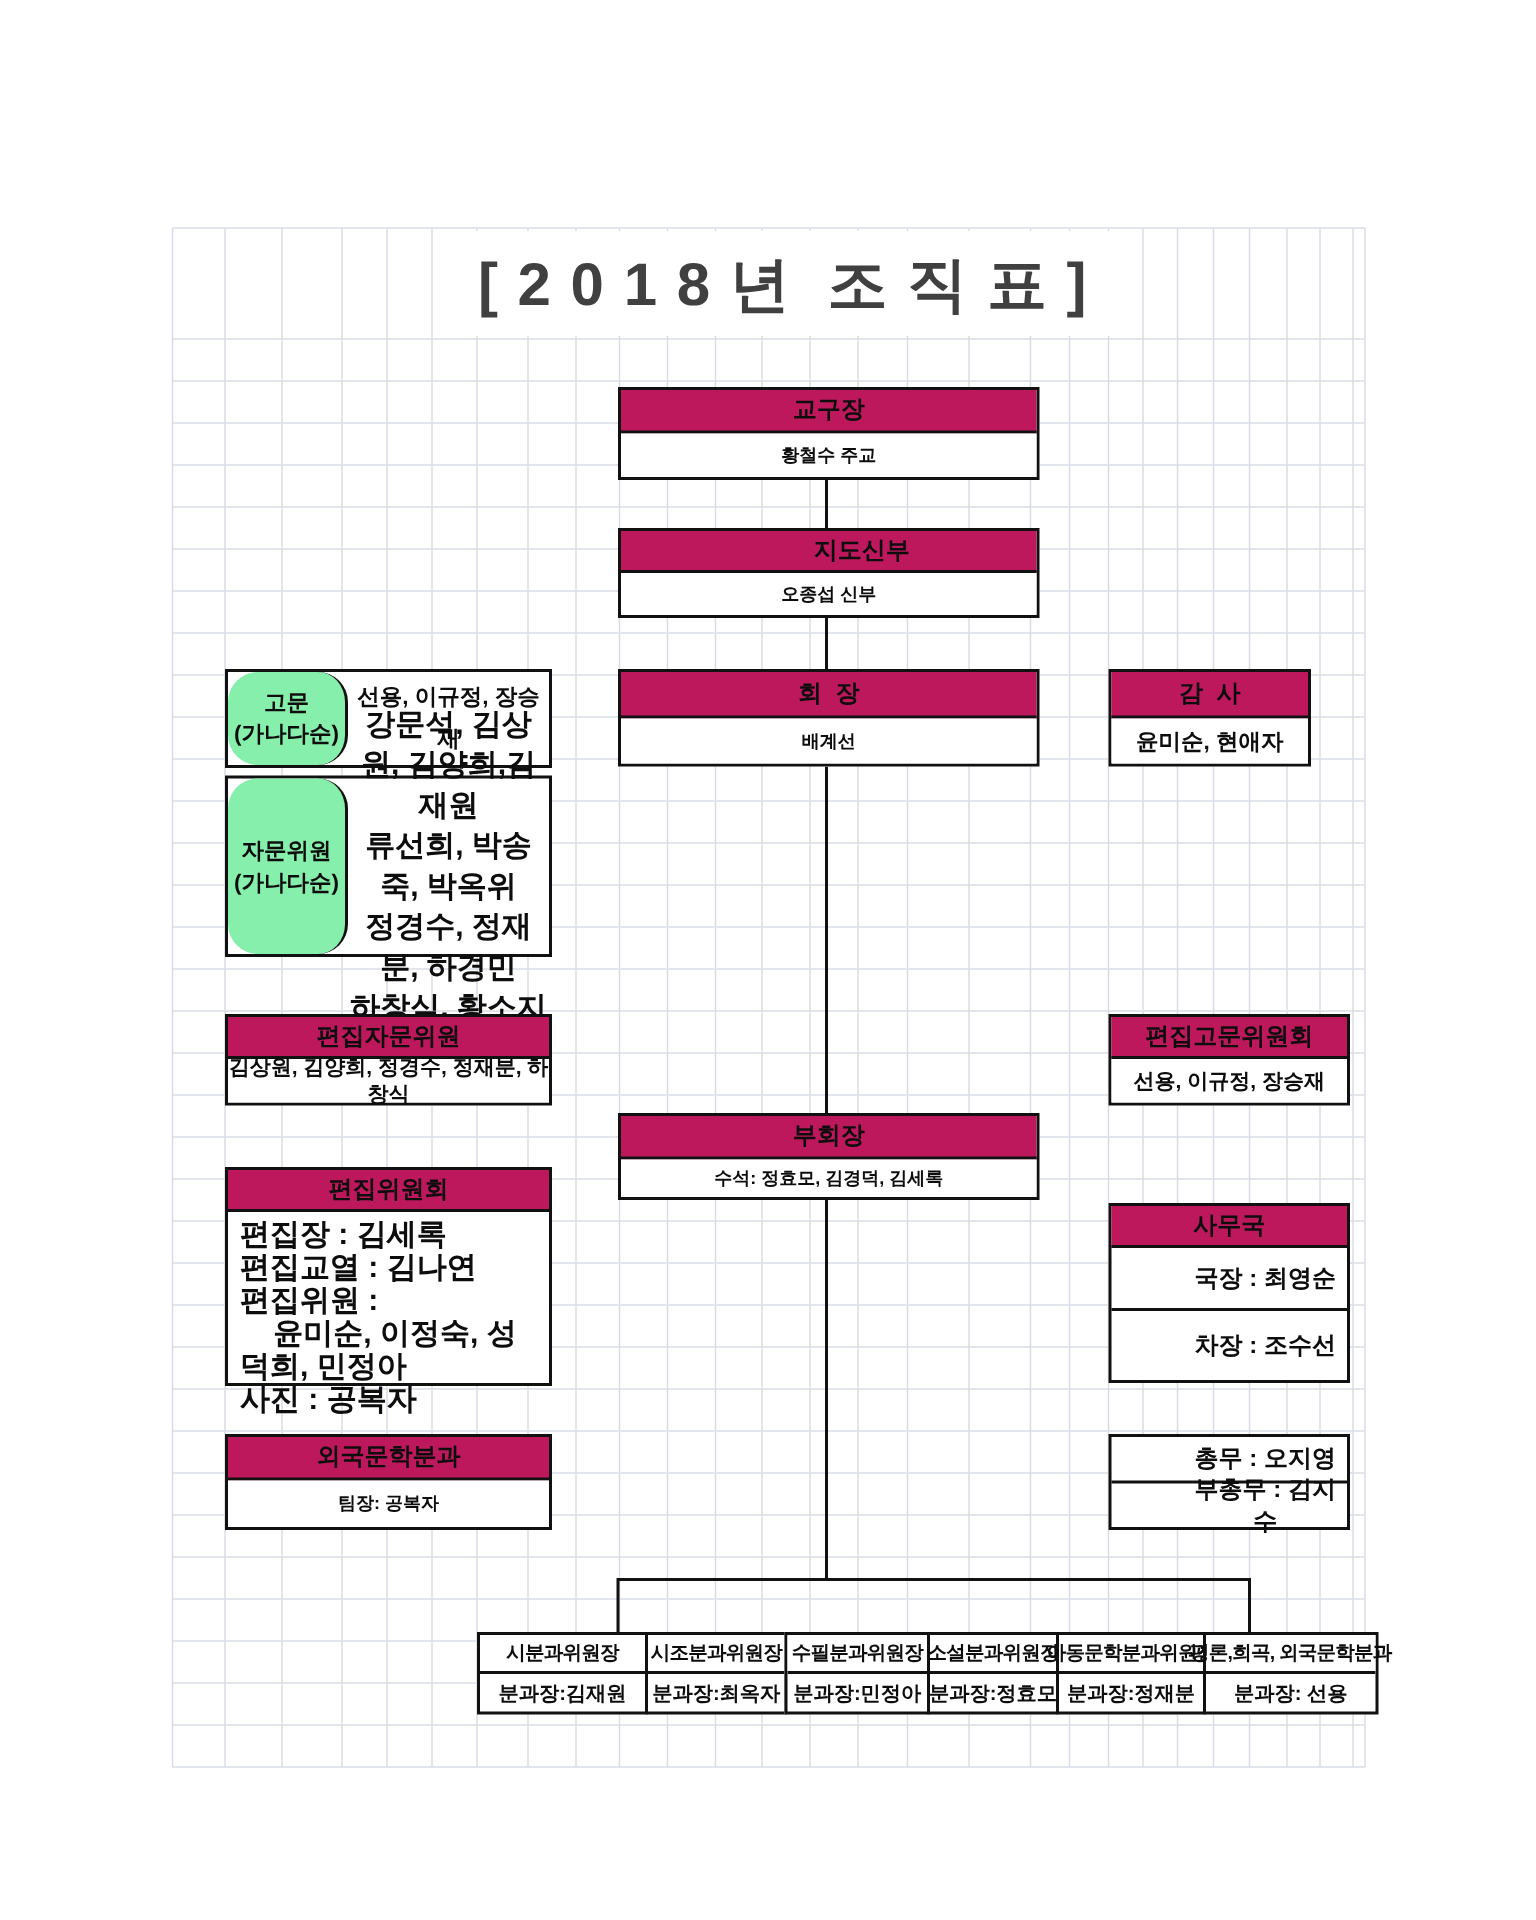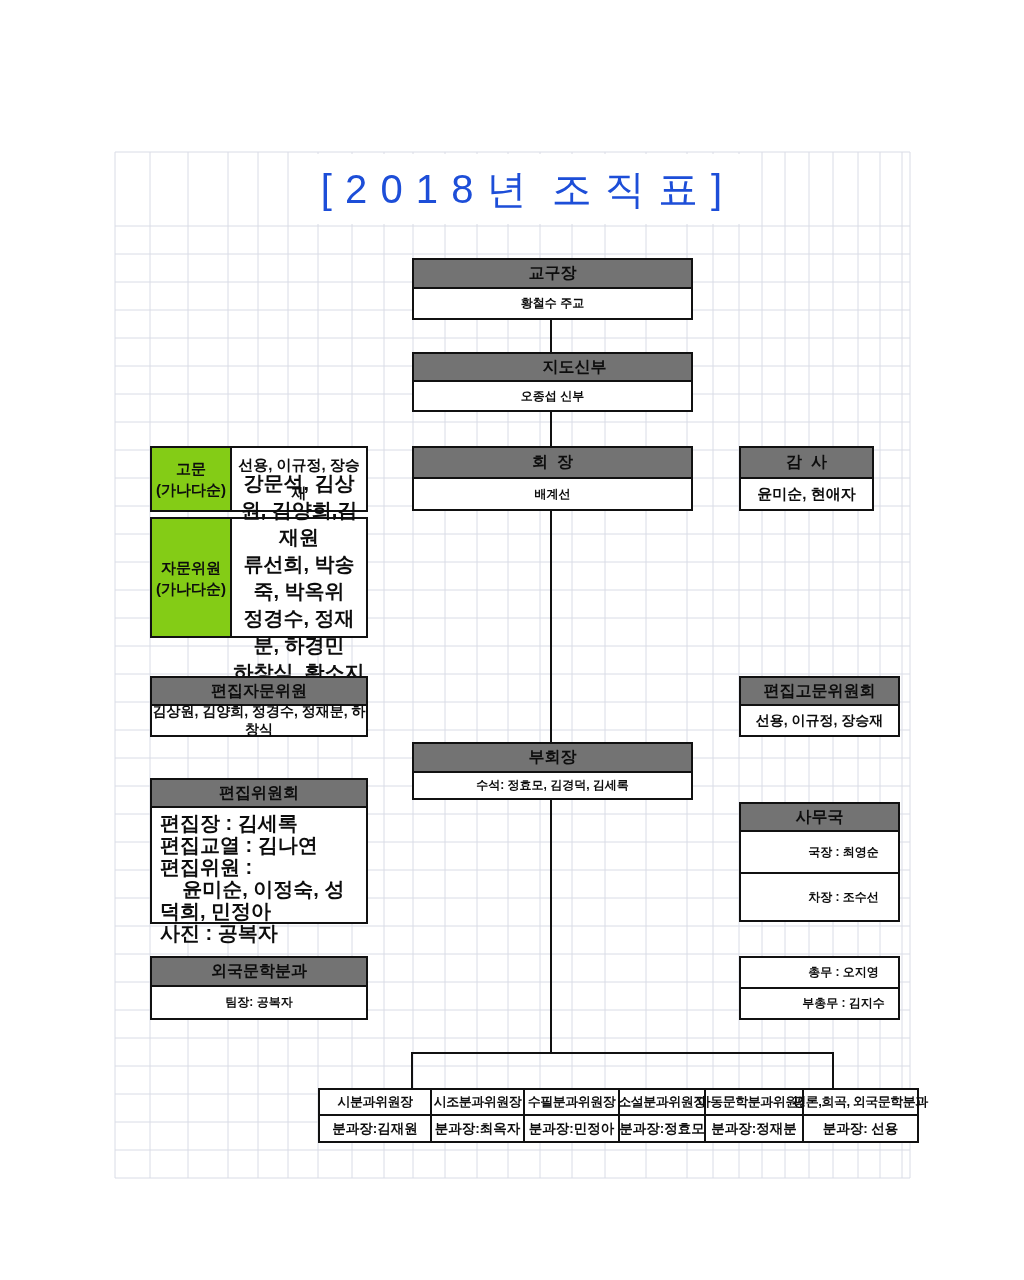--- a/index.html
+++ b/index.html
@@ -10,54 +10,54 @@
     font-family:"Liberation Sans","DejaVu Sans",sans-serif;
     overflow:hidden;
   }
   svg.layer{position:absolute;left:0;top:0;pointer-events:none;}
   
   .title-cell{
     position:absolute;left:292px;top:154px;width:460px;height:70px;
     background:#ffffff;display:flex;align-items:center;justify-content:center;
   }
   .title-text{
-    font-size:40px;font-weight:normal;color:#1d4ed8;
+    font-size:40px;font-weight:bold;color:#404040;
     letter-spacing:1px;white-space:pre;
   }
   
   .orgbox{
     position:absolute;box-sizing:border-box;
     border:2px solid #111111;background:#ffffff;
     font-weight:bold;color:#0d0d0d;text-align:center;
   }
   .hdr{
-    background:#737373;border-bottom:2px solid #111111;
+    background:#be185d;border-bottom:2px solid #111111;
     display:flex;align-items:center;justify-content:center;
     font-size:16px;white-space:pre-wrap;
   }
   .val{
     display:flex;align-items:center;justify-content:center;
     font-size:12px;white-space:pre-line;background:#ffffff;
   }
   
   .sidebox{display:flex;flex-direction:row;align-items:stretch;}
   .sidehdr{
-    width:78px;flex:0 0 78px;background:#84cc16;border-right:2px solid #111111;
-    display:flex;align-items:center;justify-content:center;
-    font-size:15px;white-space:pre-line;line-height:21px;
+    width:78px;flex:0 0 78px;background:#86efac;border-right:2px solid #111111;
+    display:flex;align-items:center;justify-content:center;
+    font-size:15px;white-space:pre-line;line-height:21px;border-radius:20px;
   }
   .sideval{
     flex:1;display:flex;align-items:center;justify-content:center;
     font-size:15px;white-space:pre-line;line-height:28px;
   }
   .leftbody{
     text-align:left;justify-content:flex-start;align-items:flex-start;
     padding:4px 4px 0 8px;line-height:22px;font-size:20px;white-space:pre-wrap;
   }
-  .stackrow{border-bottom:2px solid #111111;display:flex;align-items:center;justify-content:center;font-size:12px;padding-left:48px;}
+  .stackrow{border-bottom:2px solid #111111;display:flex;align-items:center;justify-content:center;font-size:16px;padding-left:48px;}
   .stackrow:last-child{border-bottom:none;}
   
   .divrow{position:absolute;left:318px;top:1088px;display:flex;}
   .divcol{
     box-sizing:border-box;border:2px solid #111111;margin-left:-2px;
     font-weight:bold;color:#0d0d0d;text-align:center;background:#ffffff;
   }
   .divcol:first-child{margin-left:0;}
   .dhdr{
     height:24px;border-bottom:2px solid #111111;background:#ffffff;

